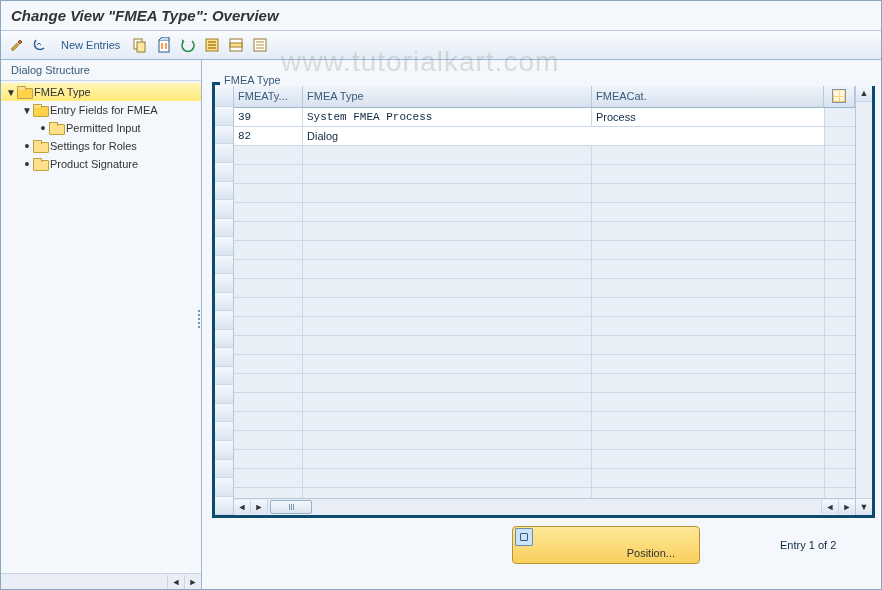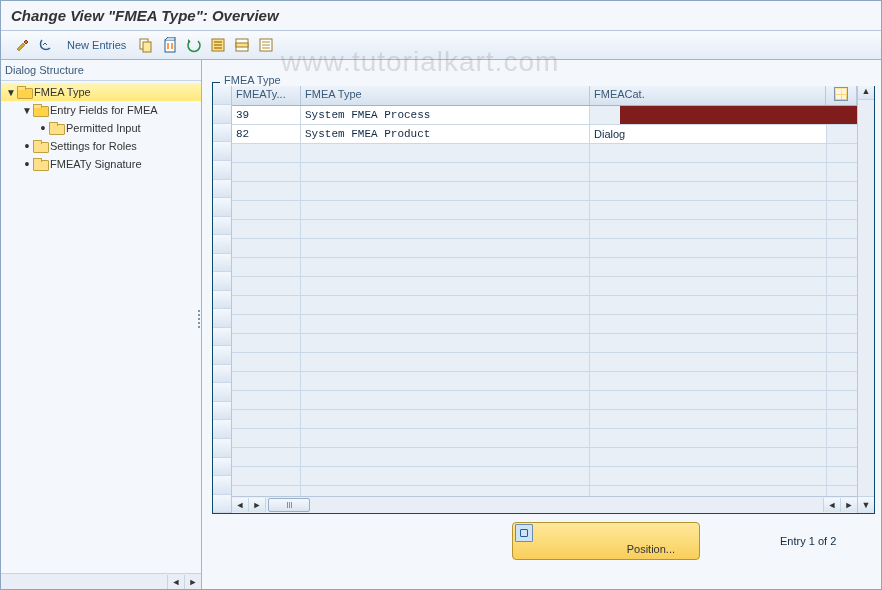--- a/index.html
+++ b/index.html
@@ -25,21 +25,21 @@
     font-size: 15px;
     color: #333;
   }
   
   .toolbar {
     background: linear-gradient(to bottom, #f9fbfe, #e4ecf6);
     border-bottom: 1px solid #9db6cf;
     height: 28px;
     display: flex;
     align-items: center;
-    padding: 0 12px;
+    padding: 0 6px;
     gap: 4px;
   }
   .tool-btn {
     width: 20px;
     height: 20px;
     display: flex;
     align-items: center;
     justify-content: center;
     border-radius: 2px;
     cursor: pointer;
@@ -57,21 +57,21 @@
   
   .tree-panel {
     width: 200px;
     border-right: 1px solid #9db6cf;
     background: #f4f7fb;
     display:flex;
     flex-direction:column;
     position: relative;
   }
   .tree-header {
-    padding: 4px 4px;
+    padding: 4px 10px;
     color: #3a5a7a;
     border-bottom: 1px solid #c7d4e4;
     background:#f4f7fb;
   }
   .tree-body {
     flex:1;
     overflow:hidden;
     padding:2px 0;
   }
   .tree-row {
@@ -154,22 +154,22 @@
     margin:0 0 4px 4px;
     background:#f4f7fb;
     display:inline-block;
     padding:0 4px;
     position:relative;
     top:8px;
     left:4px;
     z-index:2;
   }
   .grid-wrap{
-    border:1px solid #0c4a6e;
-    background:#7f1d1d;
+    border:3px solid #0c4a6e;
+    background:#a16207;
     flex:0 0 auto;
     display:flex;
     height:430px;
     position:relative;
   }
   .row-selectors{
     width:18px;
     display:flex;
     flex-direction:column;
     border-right:1px solid #b7c8dd;
@@ -391,21 +391,21 @@
           <span>Permitted Input</span>
         </div>
         <div class="tree-row" style="padding-left: 20px;">
           <span class="exp" style="font-size: 14px; line-height: 10px;">•</span>
           <span class="folder"></span>
           <span>Settings for Roles</span>
         </div>
         <div class="tree-row" style="padding-left: 20px;">
           <span class="exp" style="font-size: 14px; line-height: 10px;">•</span>
           <span class="folder"></span>
-          <span>FMEATy Signature</span>
+          <span>Product Signature</span>
         </div>
       </div>
     <div class="hscroll-bottom">
       <div class="track"></div>
       <div class="scroll-arrow">◄</div>
       <div class="scroll-arrow">►</div>
     </div>
     <div class="splitter-grip">
       <span></span>
         <span></span>
@@ -454,25 +454,25 @@
                 <span></span>
                 <span></span>
                 <span></span>
               </div>
           </div>
         </div>
         <div class="grid-body" id="grid-body">
             <div class="grid-row">
               <div class="cell col-a">39</div>
               <div class="cell col-b">System FMEA Process</div>
+              <div class="cell col-c">Process</div>
               <div class="cell col-cfg"></div>
             </div>
             <div class="grid-row">
               <div class="cell col-a">82</div>
-              <div class="cell col-b">System FMEA Product</div>
               <div class="cell col-c">Dialog</div>
               <div class="cell col-cfg"></div>
             </div>
             <div class="grid-row empty">
               <div class="cell col-a"></div>
               <div class="cell col-b"></div>
               <div class="cell col-c"></div>
               <div class="cell col-cfg"></div>
             </div>
             <div class="grid-row empty">

